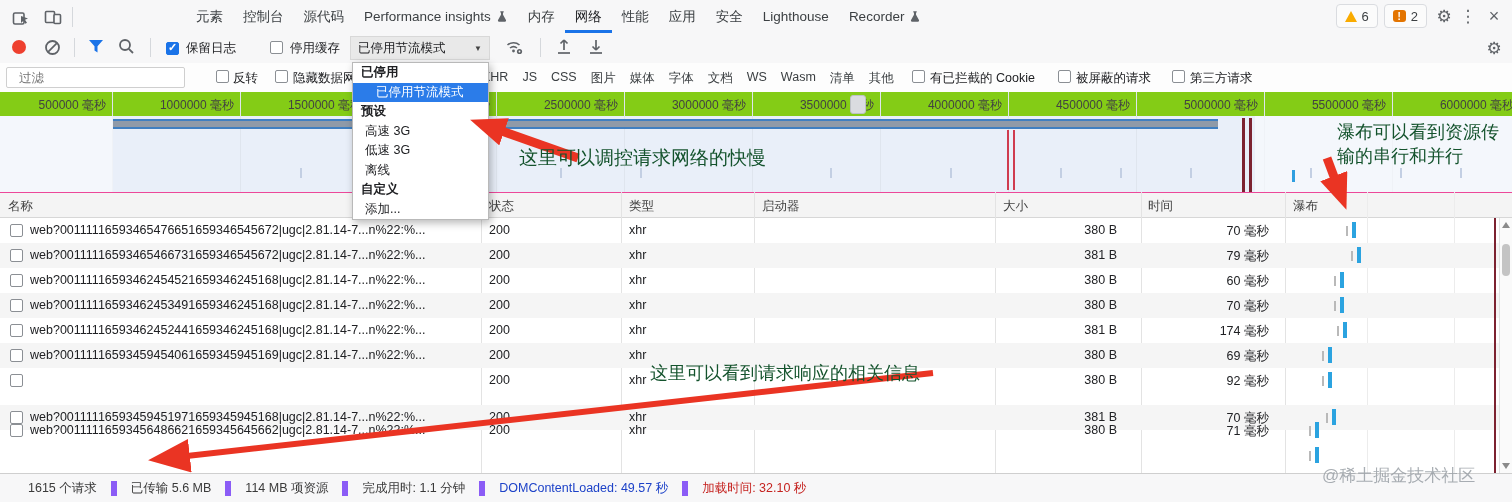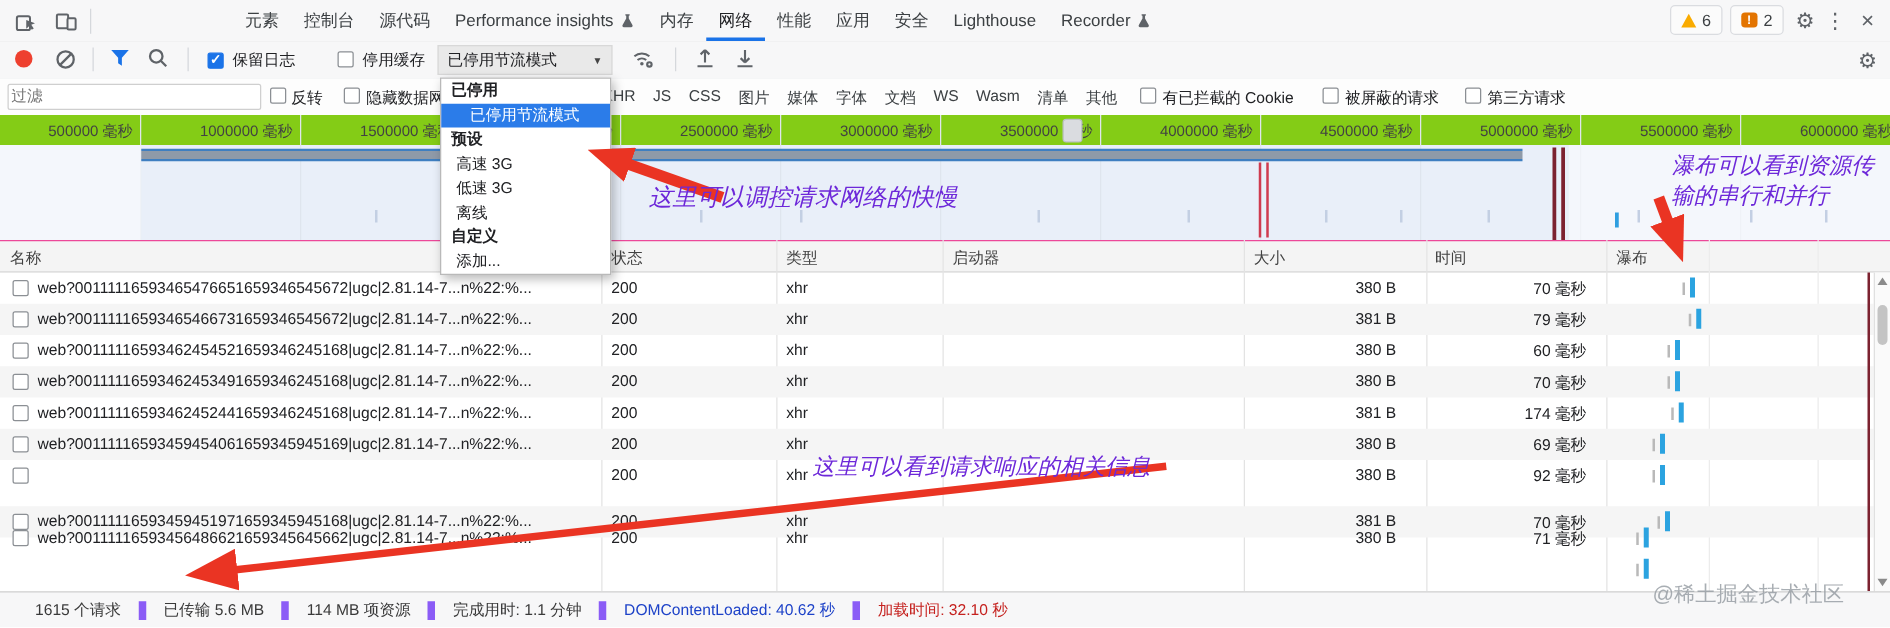--- a/index.html
+++ b/index.html
@@ -38,23 +38,23 @@
   .t2-label{position:absolute;top:40px;font-size:12.5px;color:#202124;white-space:nowrap;}
   .throttle-select{position:absolute;left:350px;top:36px;width:140px;height:24px;background:#e9e9e9;
                    border:1px solid #d8d8d8;box-sizing:border-box;display:flex;align-items:center;
                    padding:0 7px;cursor:pointer;}
   .throttle-select .val{flex:1;font-size:12.5px;color:#202124;white-space:nowrap;overflow:hidden;}
   .caret{font-size:8px;color:#444;}
 
   
   .filterbar{position:absolute;left:0;top:63px;width:1512px;height:29px;background:#fdfdfd;
              border-bottom:1px solid #e8e8e8;}
-  .filter-input{position:absolute;left:6px;top:67px;width:203px;height:21px;border:1px solid #cfcfcf;
-                border-radius:2px;box-sizing:border-box;font-size:12.5px;padding:0 2px;color:#202124;
-                font-family:Liberation Serif, serif;background:#fff;}
+  .filter-input{position:absolute;left:6px;top:67px;width:179px;height:21px;border:1px solid #cfcfcf;
+                border-radius:2px;box-sizing:border-box;font-size:12.5px;padding:0 12px;color:#202124;
+                font-family:Liberation Sans, sans-serif;background:#fff;}
   .fb-label{position:absolute;top:70px;font-size:12.5px;color:#202124;white-space:nowrap;}
   .chips{position:absolute;left:443px;top:70px;display:flex;gap:14px;}
   .chip{font-size:12.5px;color:#3c4043;cursor:pointer;white-space:nowrap;}
 
   
   .overview{position:absolute;left:0;top:92px;width:1512px;height:100px;background:#84cc16;}
   .ov-band{position:absolute;left:0;top:24px;width:1512px;height:76px;background:#e9eff9;}
   .ov-label{position:absolute;top:5px;width:110px;text-align:right;font-size:12px;color:#424242;white-space:nowrap;}
   .ov-grid{position:absolute;top:0;width:1px;height:100px;background:#dfe5ee;}
   .ov-bar{position:absolute;left:113px;top:27px;width:1105px;height:10px;
@@ -104,21 +104,21 @@
   
   .throttle-menu{position:absolute;left:352px;top:62px;width:135px;background:#fff;
                  border:1px solid #b9b9b9;box-shadow:2px 3px 8px rgba(0,0,0,.28);z-index:50;}
   .tm-item{height:19.5px;line-height:19.5px;font-size:12.5px;color:#202124;white-space:nowrap;cursor:pointer;}
   .tm-item.header{font-weight:bold;padding-left:8px;}
   .tm-item.option{padding-left:12px;}
   .tm-item.selected{background:#2b7ce9;color:#fff;padding-left:23px;}
 
   
   .anno-svg{position:absolute;left:0;top:0;width:1512px;height:502px;z-index:60;pointer-events:none;}
-  .anno-text{position:absolute;z-index:61;color:#6d28d9;font-weight:500;pointer-events:none;white-space:nowrap;font-style:italic;}
+  .anno-text{position:absolute;z-index:61;color:#14532d;font-weight:500;pointer-events:none;white-space:nowrap;}
   #anno1{left:519px;top:145px;font-size:19px;}
   #anno2{left:1337px;top:120px;font-size:18px;line-height:24px;}
   #anno3{left:650px;top:361px;font-size:18px;}
 </style>
 </head>
 <body>
 
 <div id="app">
 
   
@@ -452,21 +452,21 @@
       <div class="sb-down"></div>
     </div>
   </div>
 
   
   <div class="statusbar" id="statusbar">
       <div class="sb-item">1615 个请求</div>
       <div class="sb-item">已传输 5.6 MB</div>
       <div class="sb-item">114 MB 项资源</div>
       <div class="sb-item">完成用时: 1.1 分钟</div>
-      <div class="sb-item blue">DOMContentLoaded: 40.62 秒</div>
+      <div class="sb-item blue">DOMContentLoaded: 49.57 秒</div>
       <div class="sb-item red">加载时间: 32.10 秒</div>
     </div>
   <div class="watermark">@稀土掘金技术社区</div>
 
   
   <div class="throttle-menu" id="throttle-menu">
       <div class="tm-item header">已停用</div>
       <div class="tm-item selected">已停用节流模式</div>
       <div class="tm-item header">预设</div>
       <div class="tm-item option">高速 3G</div>

